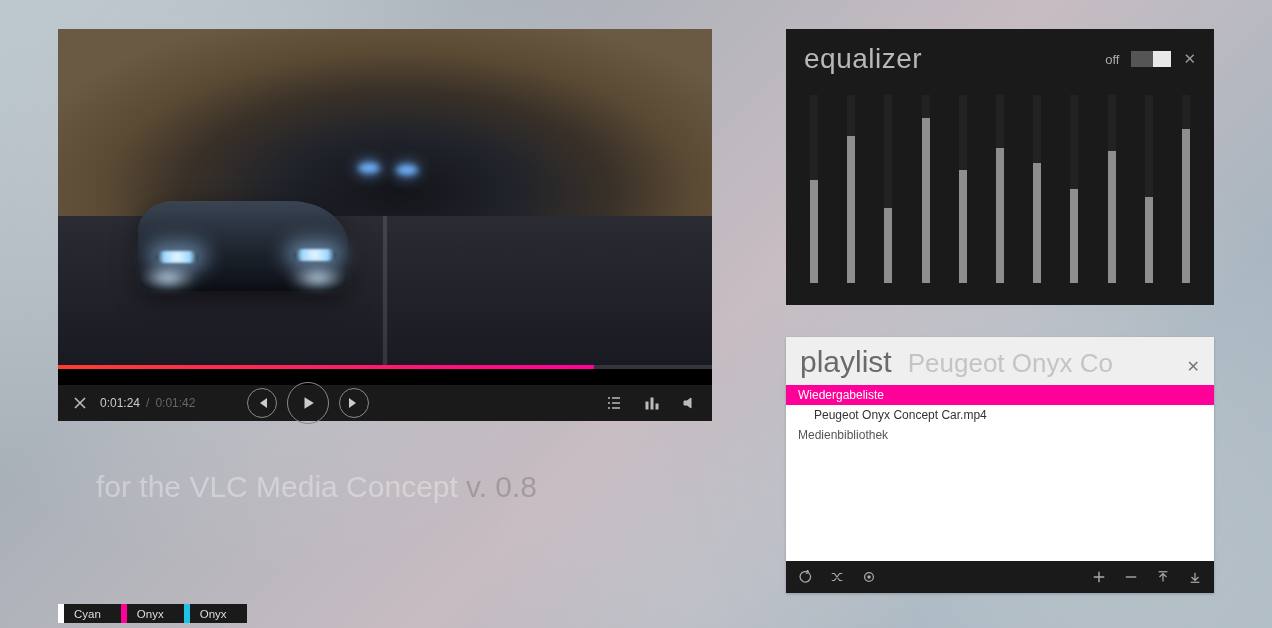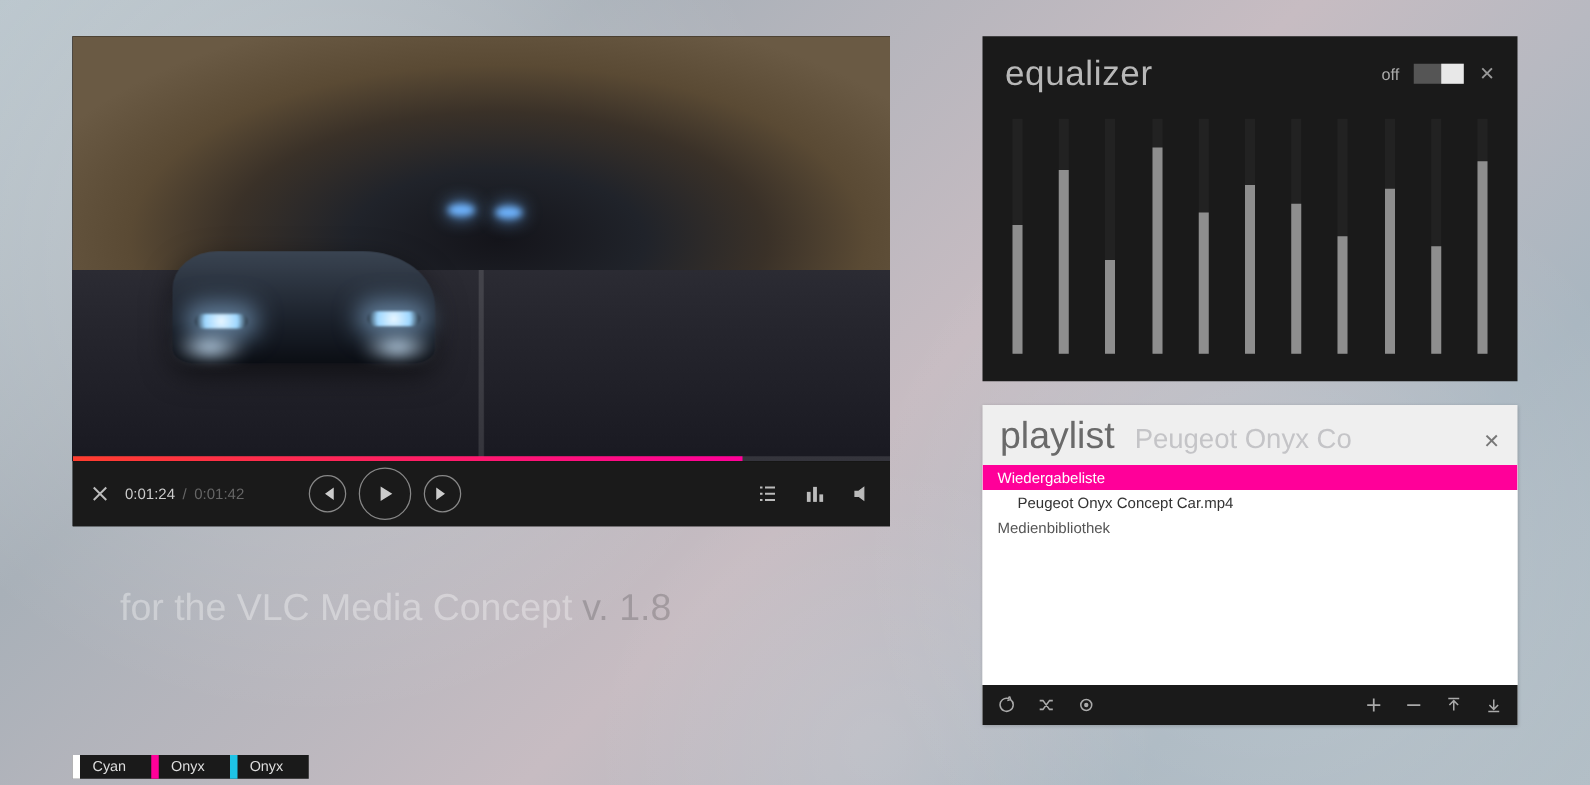--- a/index.html
+++ b/index.html
@@ -37,21 +37,21 @@
   .hl1{ left:18px; bottom:28px; } .hl2{ right:12px; bottom:30px; }
   .glow { position:absolute; width:80px; height:14px; border-radius:50%;
     background: radial-gradient(circle,#cfe9ff 0%, transparent 70%); filter: blur(6px); bottom:6px; }
   .g1{left:-10px;} .g2{right:-10px;}
   .dot{position:absolute;width:22px;height:10px;border-radius:50%;background:#6fb4ff;filter:blur(3px);box-shadow:0 0 14px #6fb4ff;}
   .d1{left:300px;top:134px;} .d2{left:338px;top:136px;}
 
   .progress { position:absolute; left:0; right:0; bottom:0; height:4px; background:rgba(255,255,255,0.12);}
   .progress-fill{height:100%;}
 
-  .controls { position:absolute; left:0; right:0; bottom:0; height:52px; background:#1a1a1a; color:#ccc; display:flex; align-items:center; padding:0 14px; gap:12px;}
+  .controls { position:absolute; left:0; right:0; bottom:0; height:36px; background:#1a1a1a; color:#ccc; display:flex; align-items:center; padding:0 14px; gap:12px;}
   .ctrl-icon{width:16px;height:16px;display:flex;align-items:center;justify-content:center;fill:#bbb;stroke:#bbb;cursor:pointer;}
   .timecode{font-size:12px;display:flex;gap:6px;align-items:baseline;}
   .timecode .dur{color:#666;}
   .spacer{flex:1;}
   .center-ctrls{display:flex;align-items:center;gap:10px;margin-left:40px;}
   .circ-btn{width:30px;height:30px;border:1.5px solid #888;border-radius:50%;display:flex;align-items:center;justify-content:center;cursor:pointer;}
   .circ-btn svg{fill:#ccc;}
   .circ-btn.play{width:42px;height:42px;border-width:1.8px;}
   .right-ctrls{display:flex;align-items:center;gap:22px;}
 
@@ -62,24 +62,24 @@
   .eq-head .sp{flex:1;}
   .eq-off{font-size:13px;color:#aaa;}
   .toggle{width:40px;height:16px;background:#555;position:relative;cursor:pointer;}
   .tog-knob{position:absolute;right:0;top:0;width:18px;height:16px;background:#e8e8e8;}
   .eq-close{font-size:15px;color:#999;cursor:pointer;}
   .eq-bars{display:flex;justify-content:space-between;align-items:flex-end;height:188px;margin-top:20px;padding:0 6px;}
   .eq-slot{width:8px;height:100%;position:relative;background:rgba(255,255,255,0.04);}
   .eq-fill{position:absolute;left:0;right:0;bottom:0;background:#8e8e8e;}
 
   
-  .playlist{position:absolute;left:786px;top:324px;width:428px;height:256px;background:#efefef;display:flex;flex-direction:column;box-shadow:0 1px 3px rgba(0,0,0,0.2);}
+  .playlist{position:absolute;left:786px;top:337px;width:428px;height:256px;background:#efefef;display:flex;flex-direction:column;box-shadow:0 1px 3px rgba(0,0,0,0.2);}
   .pl-head{display:flex;align-items:baseline;padding:8px 14px 6px;gap:16px;}
   .pl-title{font-size:30px;font-weight:200;color:#6a6a6a;}
-  .pl-sub{font-size:22px;font-weight:200;color:rgba(160,160,165,0.55);white-space:nowrap;overflow:hidden;}
+  .pl-sub{font-size:26px;font-weight:200;color:rgba(160,160,165,0.55);white-space:nowrap;overflow:hidden;}
   .pl-close{margin-left:auto;font-size:16px;color:#777;cursor:pointer;}
   .pl-body{flex:1;background:#fff;font-size:12px;color:#555;overflow:hidden;}
   .pl-row{padding:3px 12px;}
   .pl-row.active{background:#ff0099;color:#fff;}
   .pl-row.indent{padding-left:28px;color:#333;}
   .pl-foot{height:32px;background:#1a1a1a;display:flex;align-items:center;padding:0 12px;gap:18px;}
   .pl-foot .sp{flex:1;}
   .pl-ico{width:14px;height:14px;fill:#aaa;cursor:pointer;}
 
   
@@ -249,21 +249,21 @@
       </svg>
     <svg class="pl-ico" viewBox="0 0 16 16">
         <path d="M8 3v9M4 8l4 4 4-4" fill="none" stroke="#aaa" stroke-width="1.4"></path>
         <path d="M3 14h10" stroke="#aaa" stroke-width="1.4"></path>
       </svg>
   </div>
 </div>
 
 <div class="brand">
   <div class="brand-sub">
-    <span>for the VLC Media Concept</span><span class="brand-ver">v. 1.8</span>
+    <span>for the VLC Media Concept</span><span class="brand-ver">v. 0.8</span>
   </div>
 </div>
 
 <div class="themes" id="themes">
     <div class="theme">
       <div class="swatch" style="background: rgb(255, 255, 255);"></div>
       <span>Cyan</span>
     </div>
     <div class="theme">
       <div class="swatch" style="background: rgb(255, 0, 153);"></div>

